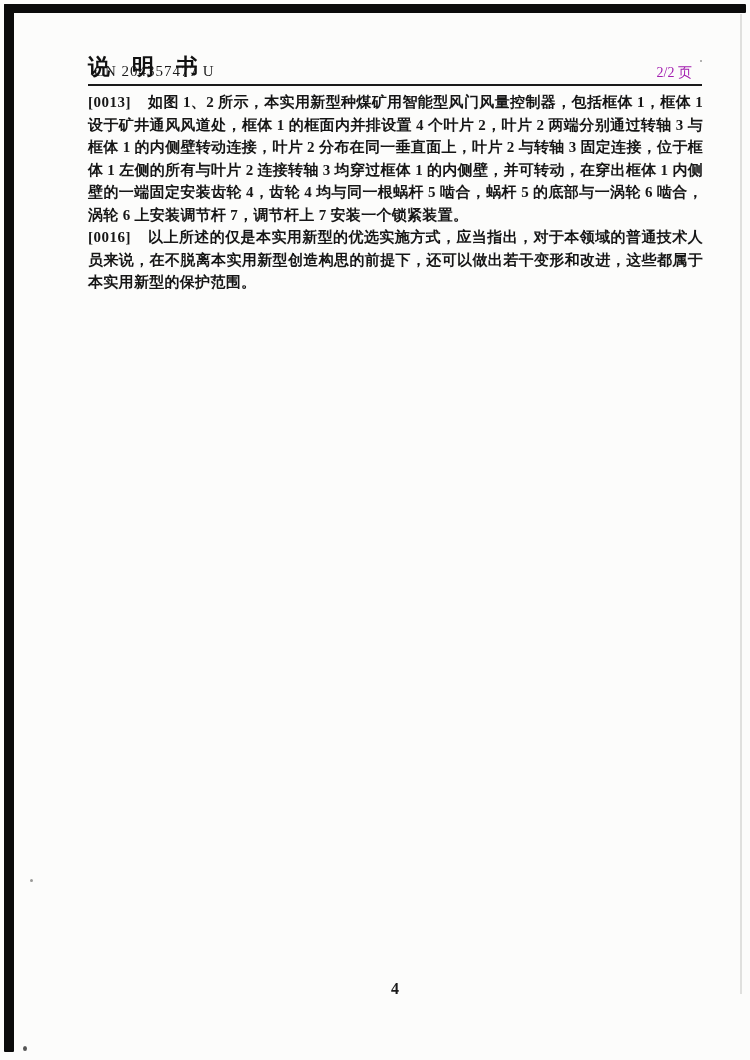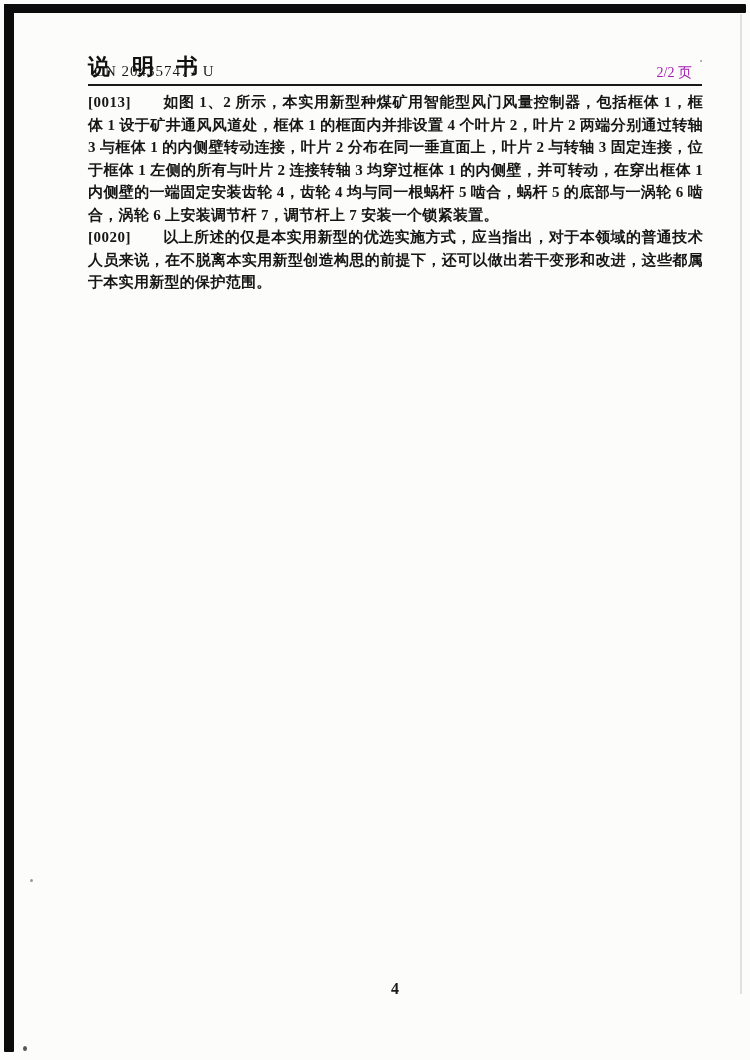--- a/index.html
+++ b/index.html
@@ -95,21 +95,21 @@
     margin: 0;
     font-size: 15px;
     line-height: 22.5px;
     font-weight: 600;
     text-align: justify;
     letter-spacing: 0.3px;
     color: #161616;
   }
   .pnum {
     display: inline-block;
-    margin-right: 32px;
+    margin-right: 17px;
     letter-spacing: 0.5px;
   }
 
   
   .footer {
     position: absolute;
     left: 88px; top: 980px;
     width: 614px;
     text-align: center;
   }
@@ -133,20 +133,20 @@
 
   <div class="header">
     <span class="doc-number">CN 204357477 U</span>
     <span class="doc-title">说　明　书</span>
     <span class="page-indicator">2/2 页</span>
   </div>
   <div class="header-rule"></div>
 
   <div class="body-text">
     <p class="para"><span class="pnum">[0013]</span><span class="ptext">如图 1、2 所示，本实用新型种煤矿用智能型风门风量控制器，包括框体 1，框体 1 设于矿井通风风道处，框体 1 的框面内并排设置 4 个叶片 2，叶片 2 两端分别通过转轴 3 与框体 1 的内侧壁转动连接，叶片 2 分布在同一垂直面上，叶片 2 与转轴 3 固定连接，位于框体 1 左侧的所有与叶片 2 连接转轴 3 均穿过框体 1 的内侧壁，并可转动，在穿出框体 1 内侧壁的一端固定安装齿轮 4，齿轮 4 均与同一根蜗杆 5 啮合，蜗杆 5 的底部与一涡轮 6 啮合，涡轮 6 上安装调节杆 7，调节杆上 7 安装一个锁紧装置。</span></p>
-    <p class="para"><span class="pnum">[0020]</span><span class="ptext">以上所述的仅是本实用新型的优选实施方式，应当指出，对于本领域的普通技术人员来说，在不脱离本实用新型创造构思的前提下，还可以做出若干变形和改进，这些都属于本实用新型的保护范围。</span></p>
+    <p class="para"><span class="pnum">[0016]</span><span class="ptext">以上所述的仅是本实用新型的优选实施方式，应当指出，对于本领域的普通技术人员来说，在不脱离本实用新型创造构思的前提下，还可以做出若干变形和改进，这些都属于本实用新型的保护范围。</span></p>
   </div>
 
   <div class="footer">
     <span class="page-number">4</span>
   </div>
 
 </div>
 
 </body></html>

